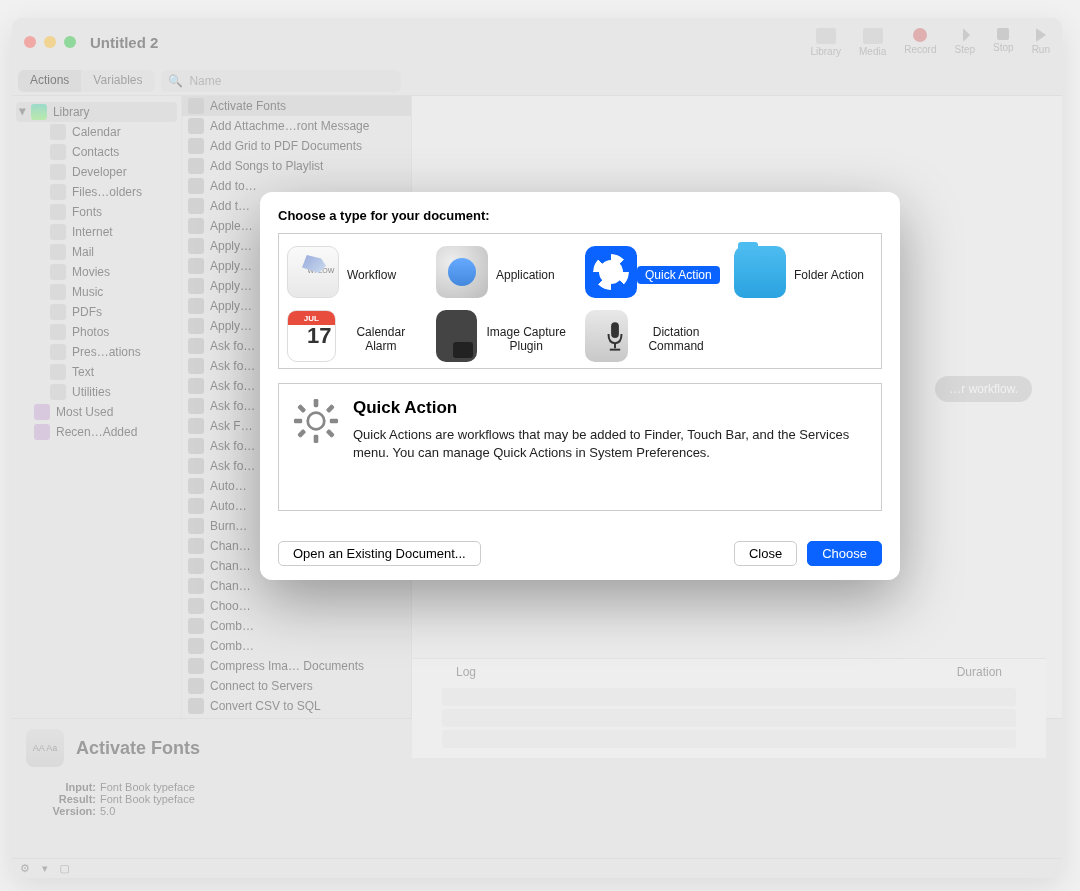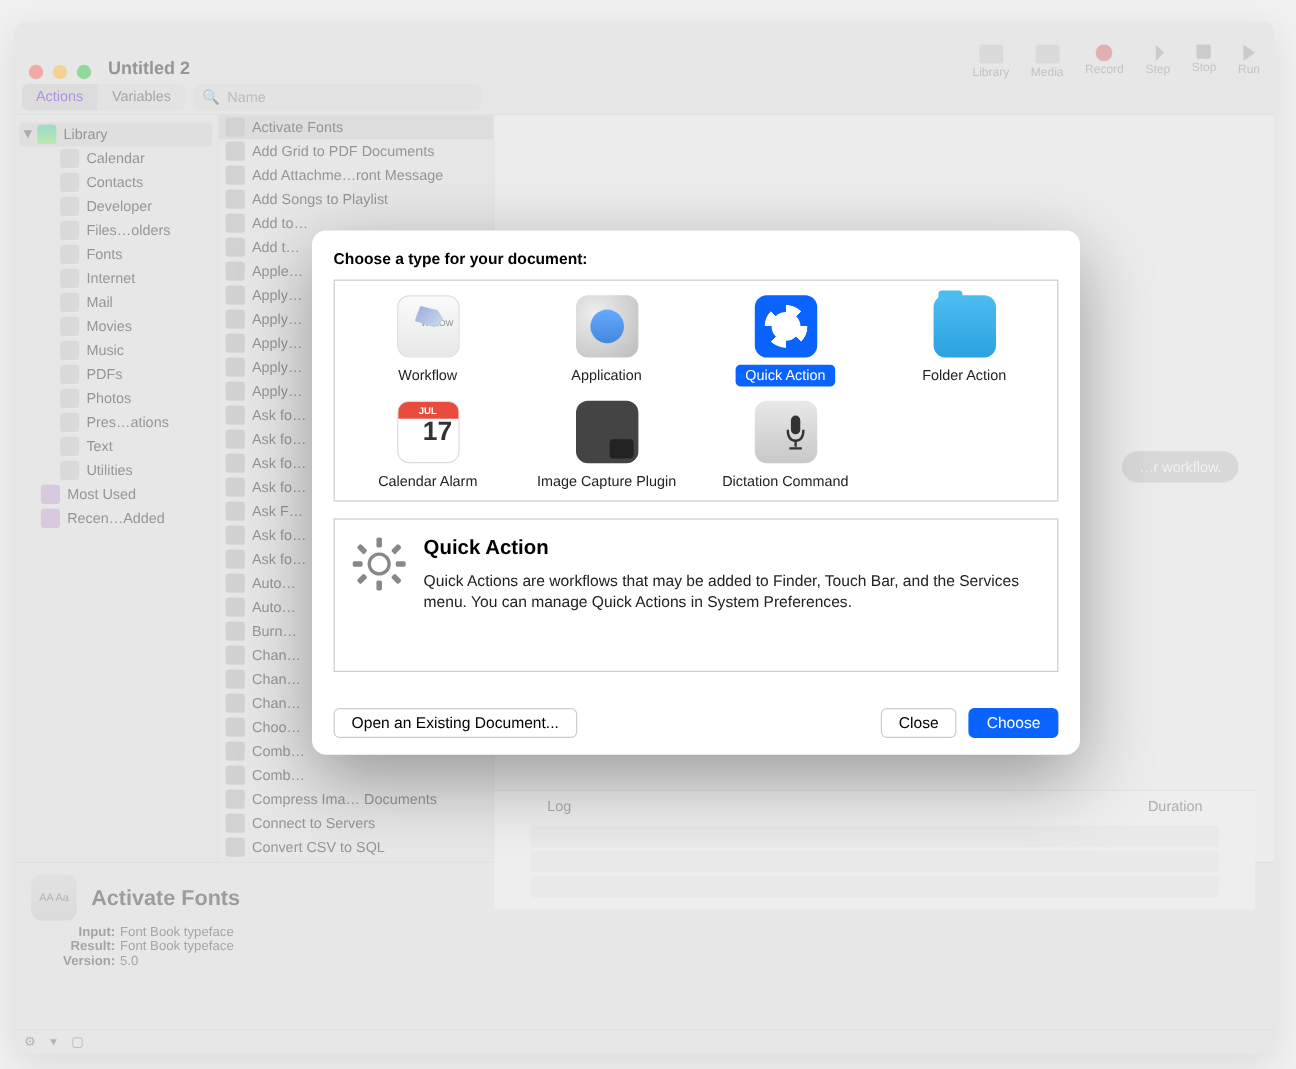--- a/index.html
+++ b/index.html
@@ -4,41 +4,41 @@
 <style>
 * { box-sizing: border-box; margin: 0; padding: 0; font-family: -apple-system, BlinkMacSystemFont, "Helvetica Neue", Arial, sans-serif; }
 body { background: #fff; width: 1080px; height: 891px; overflow: hidden; position: relative; }
 
 .bg-overlay { position: absolute; inset: 0; background: rgba(230,230,230,0.55); pointer-events: none; z-index: 50; }
 
 
 .window { position: absolute; top: 18px; left: 12px; width: 1050px; height: 860px; background: #ececec; border-radius: 10px; box-shadow: 0 8px 30px rgba(0,0,0,0.2); overflow: hidden; }
 
 
-.titlebar { height: 48px; display: flex; align-items: flex-end; padding: 0 12px; background: #e8e8e8; }
+.titlebar { height: 48px; display: flex; align-items: center; padding: 0 12px; background: #e8e8e8; }
 .traffic { display: flex; gap: 8px; align-items: center; margin-right: 14px; }
 .traffic div { width: 12px; height: 12px; border-radius: 50%; }
 .tl-close { background: #ff5f57; }
 .tl-min { background: #febc2e; }
 .tl-max { background: #28c840; }
 .win-title { font-size: 15px; font-weight: 600; color: #333; }
 
 .toolbar-right { margin-left: auto; display: flex; gap: 18px; align-items: flex-start; }
 .tool-item { display: flex; flex-direction: column; align-items: center; font-size: 10px; color: #999; }
 .tool-icon { width: 20px; height: 16px; background: #ccc; border-radius: 2px; margin-bottom: 2px; }
 .tool-rec .tool-icon { border-radius: 50%; width: 14px; height: 14px; background: #d97070; }
 .tool-step .tool-icon { background:none; width:0; height:0; border-left:7px solid #aaa; border-top:7px solid transparent; border-bottom:7px solid transparent; margin-left:4px; }
 .tool-stop .tool-icon { width:12px; height:12px; background:#aaa; }
 .tool-run .tool-icon { background:none; width:0; height:0; border-left:10px solid #aaa; border-top:7px solid transparent; border-bottom:7px solid transparent; }
 
 
 .secrow { height: 30px; background: #e8e8e8; display: flex; align-items: center; padding-left: 6px; gap: 0; border-bottom: 1px solid #d8d8d8; }
 .seg { display: flex; background: #e1e1e1; border-radius: 6px; height: 22px; overflow: hidden; font-size: 12px; }
 .seg div { padding: 3px 12px; color: #555; }
-.seg .active { background: #d0d0d0; color: #6d28d9; }
+.seg .active { background: #d0d0d0; color: #000000; }
 .search { margin-left: 6px; display: flex; align-items: center; background: #e1e1e1; border-radius: 6px; height: 22px; padding: 0 8px; font-size: 12px; color: #888; flex: 0 0 240px; }
 .search .mag { margin-right: 6px; font-size: 12px; }
 
 
 .body { display: flex; height: calc(100% - 48px - 30px - 140px - 20px); }
 .sidebar { width: 170px; background: #e9e9e9; padding: 6px 4px; overflow: hidden; border-right: 1px solid #ddd; }
 .sb-row { display: flex; align-items: center; height: 20px; font-size: 12px; color: #333; padding-left: 16px; border-radius: 4px; }
 .sb-row.root { padding-left: 4px; background: #d8d8d8; }
 .sb-row .disc { display:inline-block; transform: rotate(90deg); font-size: 9px; margin-right: 4px; color:#666; }
 .sb-row .ic { width: 16px; height: 16px; background: #ccc; border-radius: 3px; margin-right: 6px; flex-shrink:0; }
@@ -52,38 +52,38 @@
 
 .canvas { flex: 1; background: #f3f3f3; position: relative; }
 .canvas-msg { position:absolute; top: 280px; right: 30px; background: #c8c8c8; color:#fff; border-radius: 16px; padding: 6px 14px; font-size: 12px; }
 
 
 .info-panel { height: 140px; background: #e9e9e9; border-top: 1px solid #d8d8d8; padding: 10px 14px; }
 .info-head { display:flex; align-items:center; }
 .info-head .big-ic { width: 38px; height: 38px; background: linear-gradient(#ddd,#ccc); border-radius: 8px; margin-right: 12px; display:flex; align-items:center; justify-content:center; font-size:9px; color:#777; }
 .info-title { font-size: 18px; font-weight: 700; color: #444; }
 .info-desc { font-size: 12px; color: #666; margin-top: 8px; }
-.info-meta { font-size: 11px; color:#555; margin-top: 4px; }
+.info-meta { font-size: 11px; color:#555; margin-top: 14px; }
 .info-meta .lbl { display:inline-block; width: 70px; text-align:right; font-weight:600; margin-right:4px; }
 
 
 .footer { height: 20px; background:#e9e9e9; border-top:1px solid #d8d8d8; display:flex; align-items:center; padding: 0 8px; font-size:11px; color:#777; gap: 12px; }
 
 
 .log-pane { position:absolute; left: 400px; top: 640px; right: 16px; height: 100px; background:#f8f8f8; border-top:1px solid #e0e0e0; }
 .log-head { display:flex; padding: 6px 44px; font-size: 12px; color:#666; }
 .log-head .dur { margin-left:auto; }
 .log-row { height: 18px; margin: 3px 30px; background:#eee; border-radius:3px; }
 
 
 .modal { position:absolute; top: 192px; left: 260px; width: 640px; background:#fff; border-radius: 12px; box-shadow: 0 20px 60px rgba(0,0,0,0.35); z-index: 100; padding-bottom: 14px; }
 .modal h3 { font-size: 13px; font-weight:700; padding: 16px 18px 10px; }
 .type-box { margin: 0 18px; border: 1px solid #ccc; padding: 8px 6px 2px; }
 .type-grid { display:grid; grid-template-columns: repeat(4, 1fr); gap: 4px 6px; }
-.type-cell { display:flex; flex-direction:column; align-items:center; padding: 4px 2px; cursor:pointer; }
+.type-cell { display:flex; flex-direction:row; align-items:center; padding: 4px 2px; cursor:pointer; }
 .type-cell .ticon { width: 52px; height: 52px; border-radius: 10px; display:flex; align-items:center; justify-content:center;padding-left:16px; }
 .type-cell .tlabel { font-size: 12px; margin-top: 6px; text-align:center; color:#222; padding: 2px 8px; border-radius: 4px; min-height: 16px; line-height:1.2; }
 .type-cell.selected .tlabel { background: #0a63ff; color:#fff; }
 
 
 .ic-workflow { background: linear-gradient(#fafafa,#e8e8e8); border:1px solid #ddd; font-size:7px; color:#888; display:flex; align-items:flex-end; justify-content:center; padding-bottom:3px; position:relative; }
 .ic-workflow::before { content:""; position:absolute; top:8px; left:14px; width:24px; height:18px; background:linear-gradient(135deg,#9ad,#cde); clip-path: polygon(20% 0, 80% 20%, 100% 60%, 70% 100%, 0 70%); }
 .ic-app { background: radial-gradient(circle at 30% 30%, #eee, #bbb); position:relative; }
 .ic-app::after { content:""; position:absolute; inset:12px; background:linear-gradient(#6af,#48d); border-radius:50%; }
 .ic-quick { background: #0a63ff; position:relative; }
@@ -241,25 +241,25 @@
     </div>
 
     <div class="action-list">
       <div id="al-items">
           <div class="al-row sel">
             <span class="ic"></span>
             <span>Activate Fonts</span>
           </div>
           <div class="al-row">
             <span class="ic"></span>
+            <span>Add Attachme…ront Message</span>
+          </div>
+          <div class="al-row">
+            <span class="ic"></span>
             <span>Add Grid to PDF Documents</span>
-          </div>
-          <div class="al-row">
-            <span class="ic"></span>
-            <span>Add Attachme…ront Message</span>
           </div>
           <div class="al-row">
             <span class="ic"></span>
             <span>Add Songs to Playlist</span>
           </div>
           <div class="al-row">
             <span class="ic"></span>
             <span>Add to…</span>
           </div>
           <div class="al-row">

